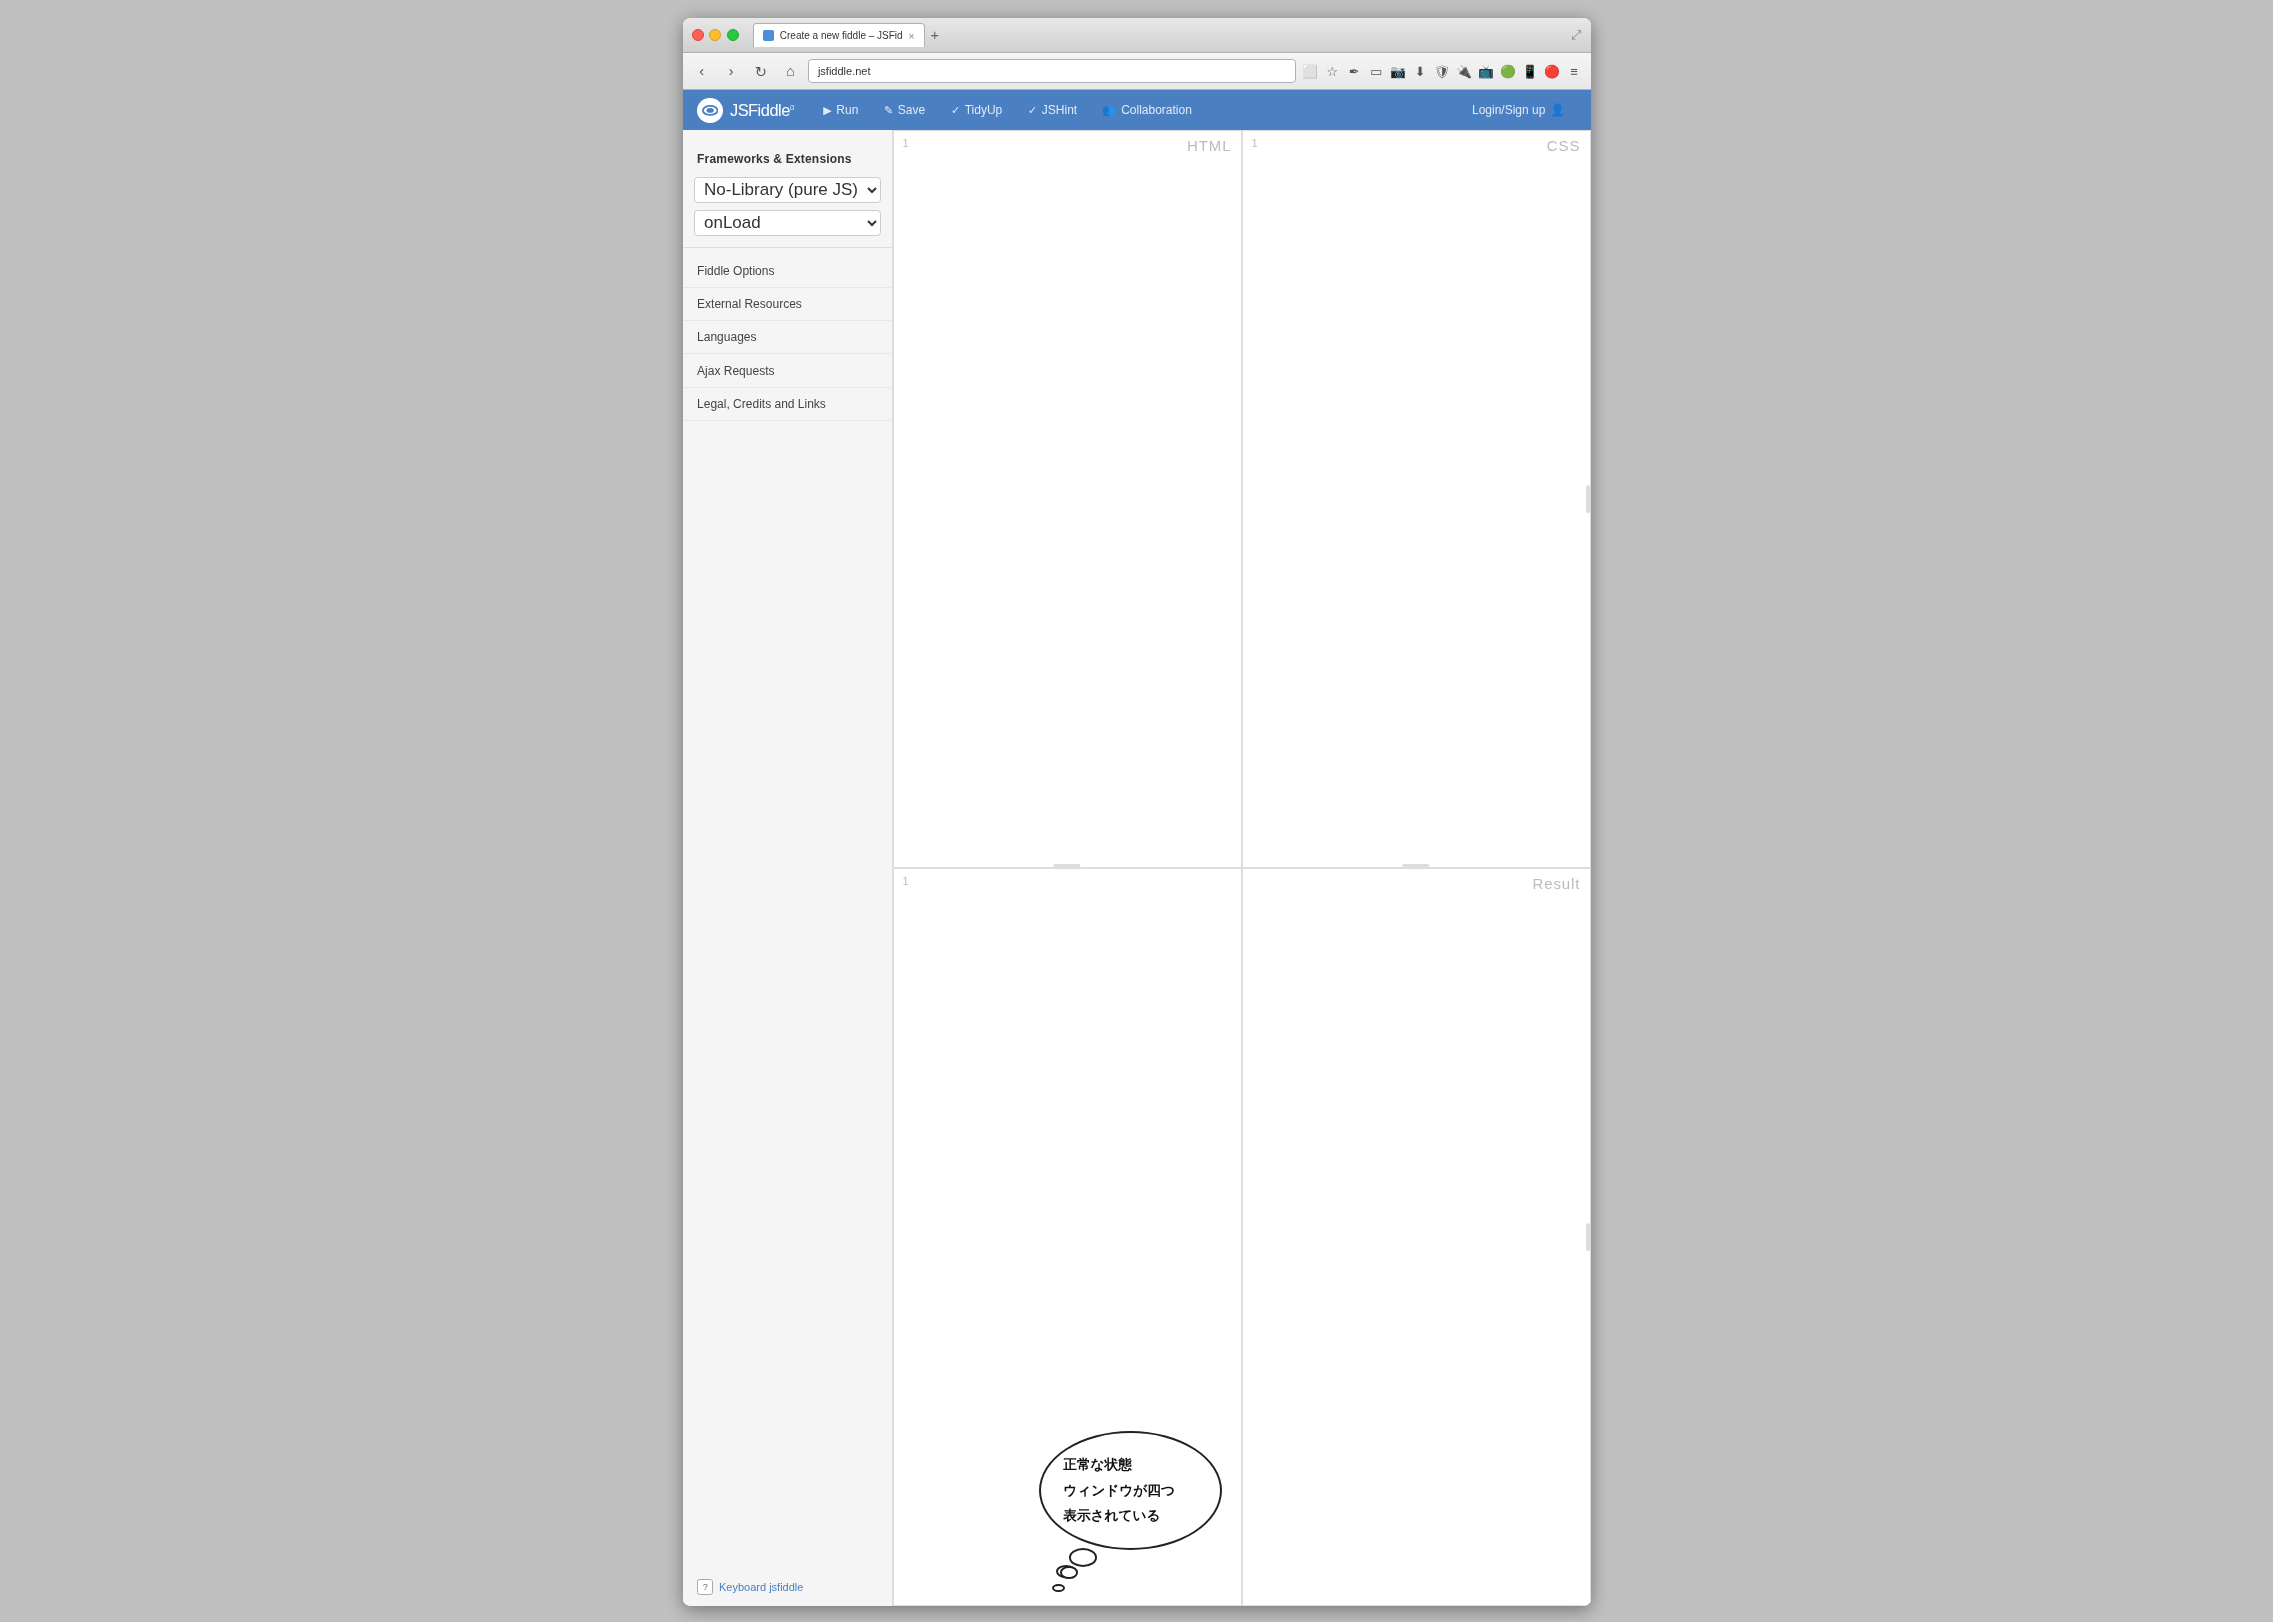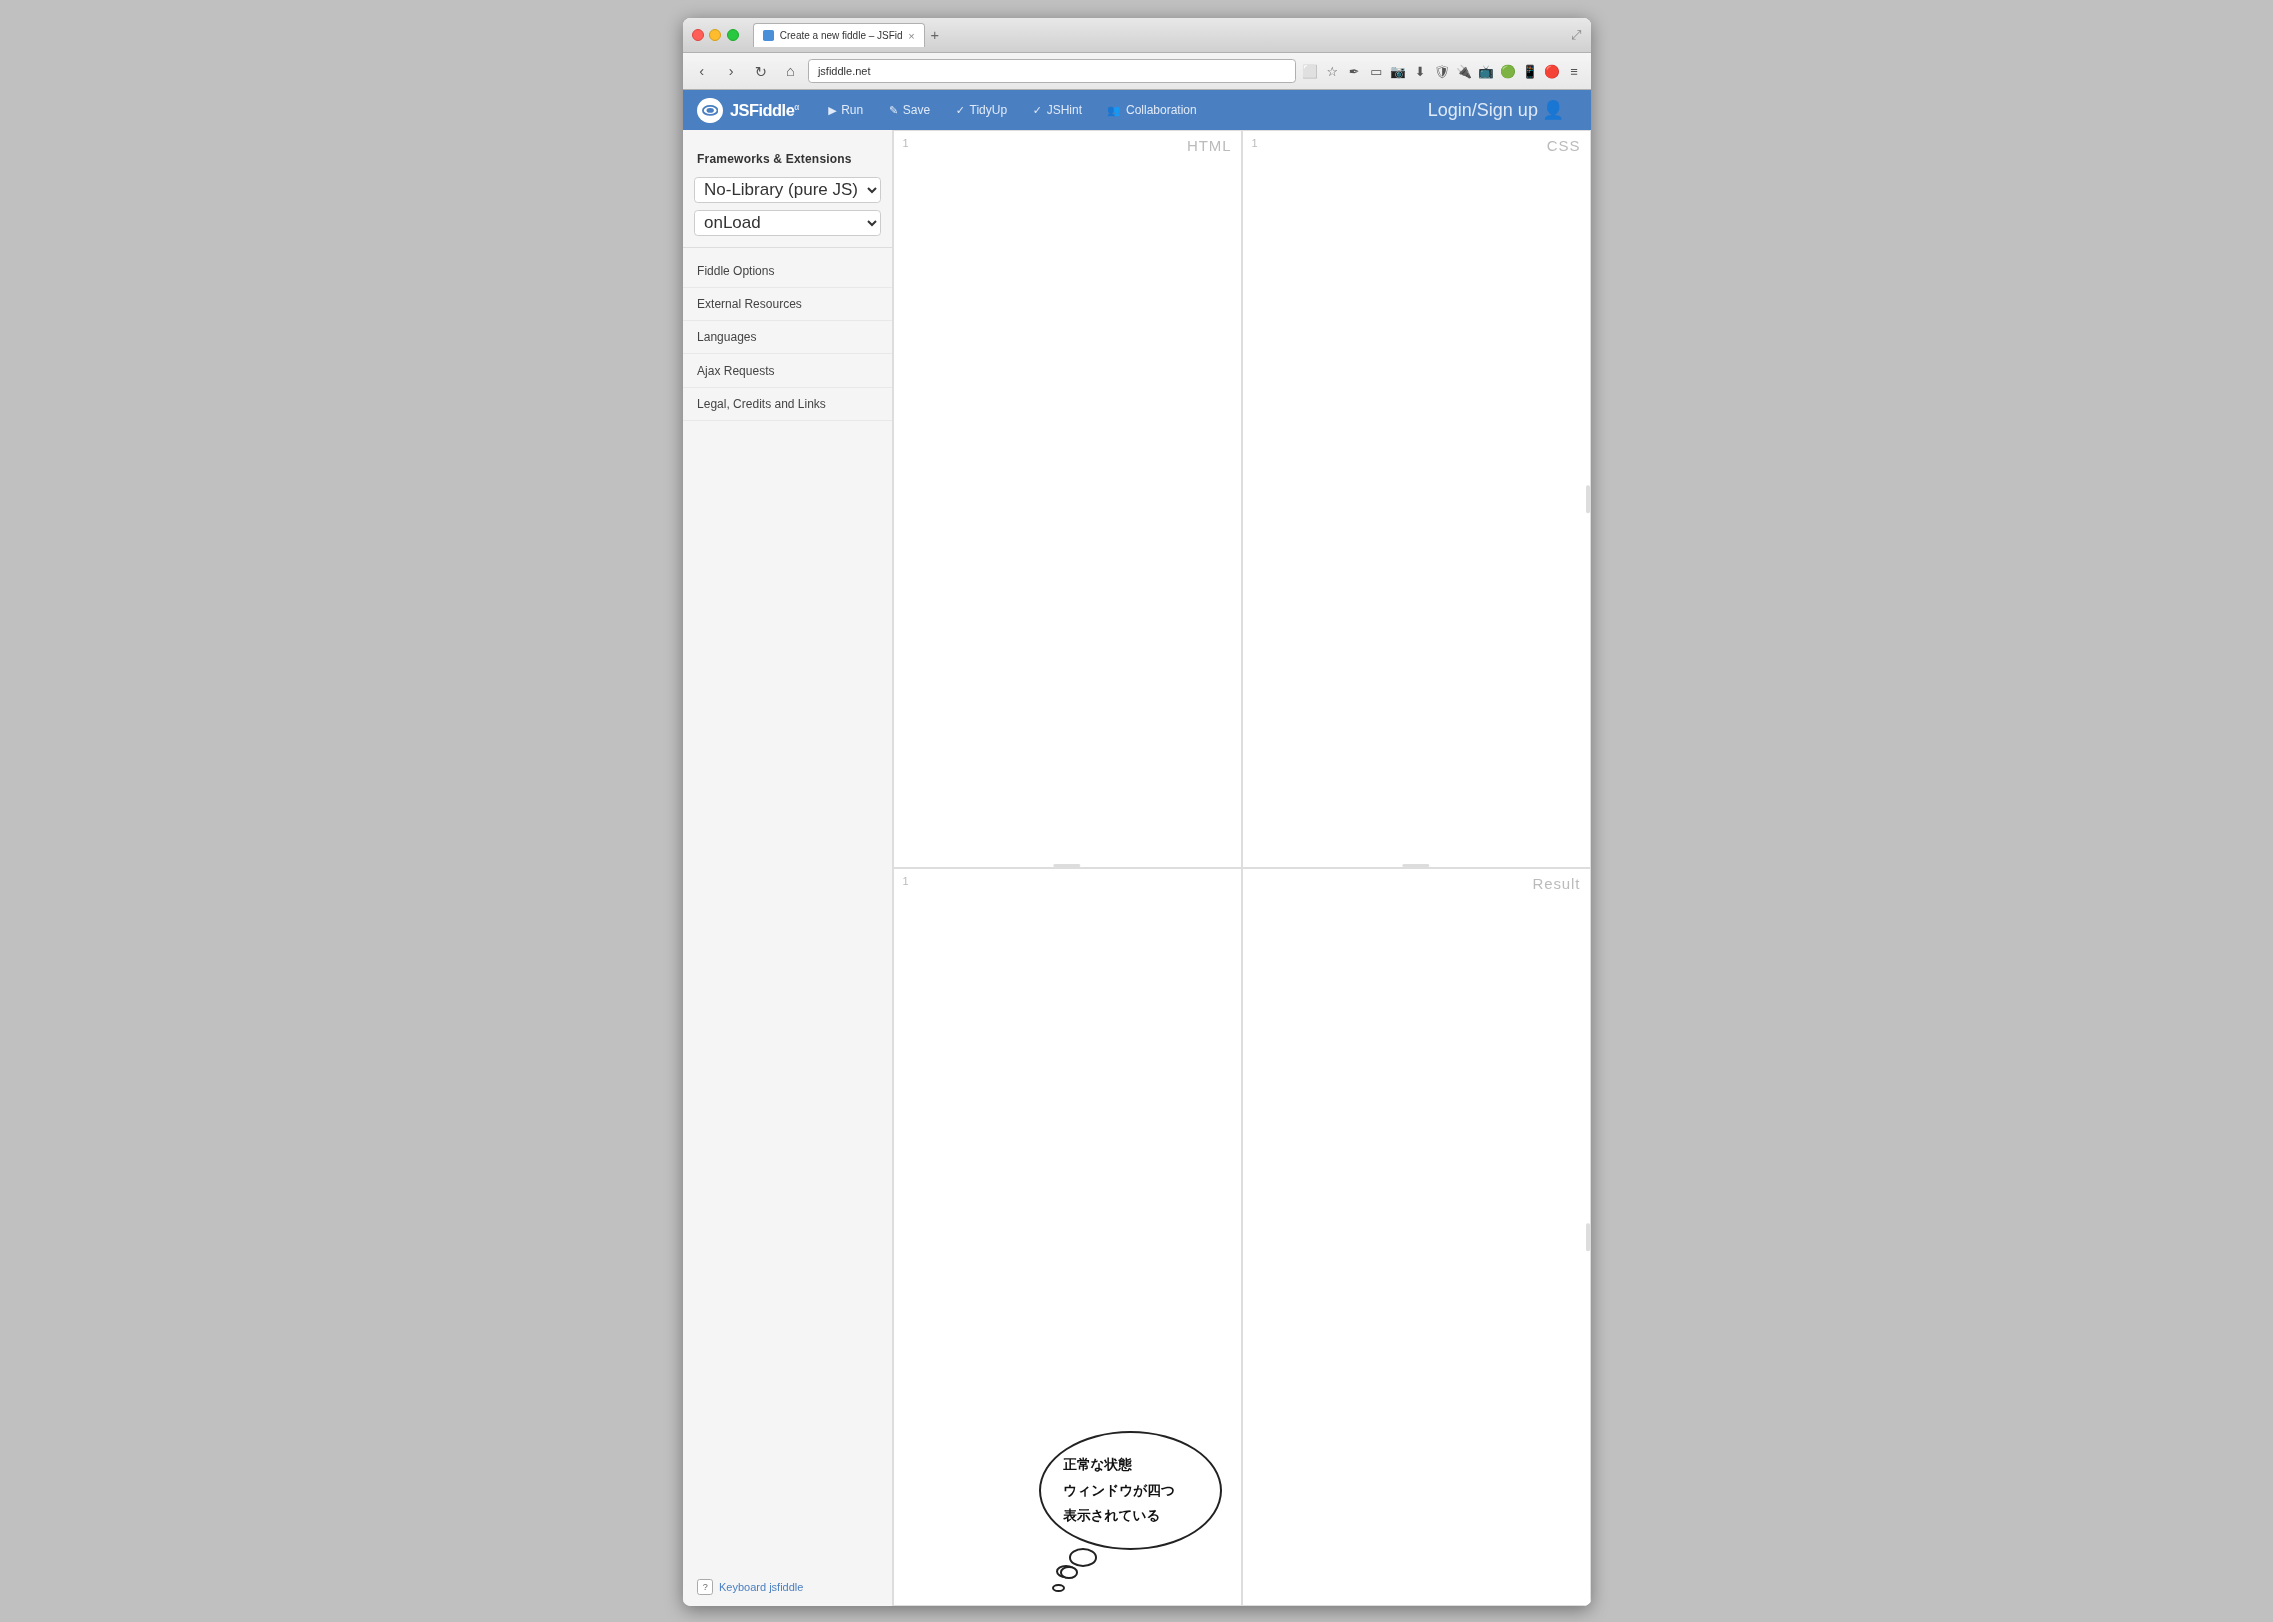--- a/index.html
+++ b/index.html
@@ -177,21 +177,21 @@
       align-items: center;
       justify-content: center;
       color: #4a7fc1;
       font-size: 12.8px;
       font-weight: bold;
     }
 
     .app-title {
       color: #fff;
       font-size: 16.4px;
-      font-weight: 700;
+      font-weight: 400;
       letter-spacing: -0.5px;
       text-align: right;
     }
 
     .app-title sup {
       font-size: 8.2px;
       vertical-align: super;
       color: rgba(255,255,255,0.7);
     }
 
@@ -211,21 +211,21 @@
     .header-btn .btn-icon { font-size: 11px; }
 
     .header-right {
       margin-left: auto;
     }
 
     .login-btn {
       background: transparent;
       border: none;
       color: #e0eaf8;
-      font-size: 18px;
+      font-size: 12px;
       padding: 5.5px 11px;
       cursor: pointer;
       display: flex;
       align-items: center;
       gap: 4.6px;
     }
 
     
     .app-body {
       display: flex;

